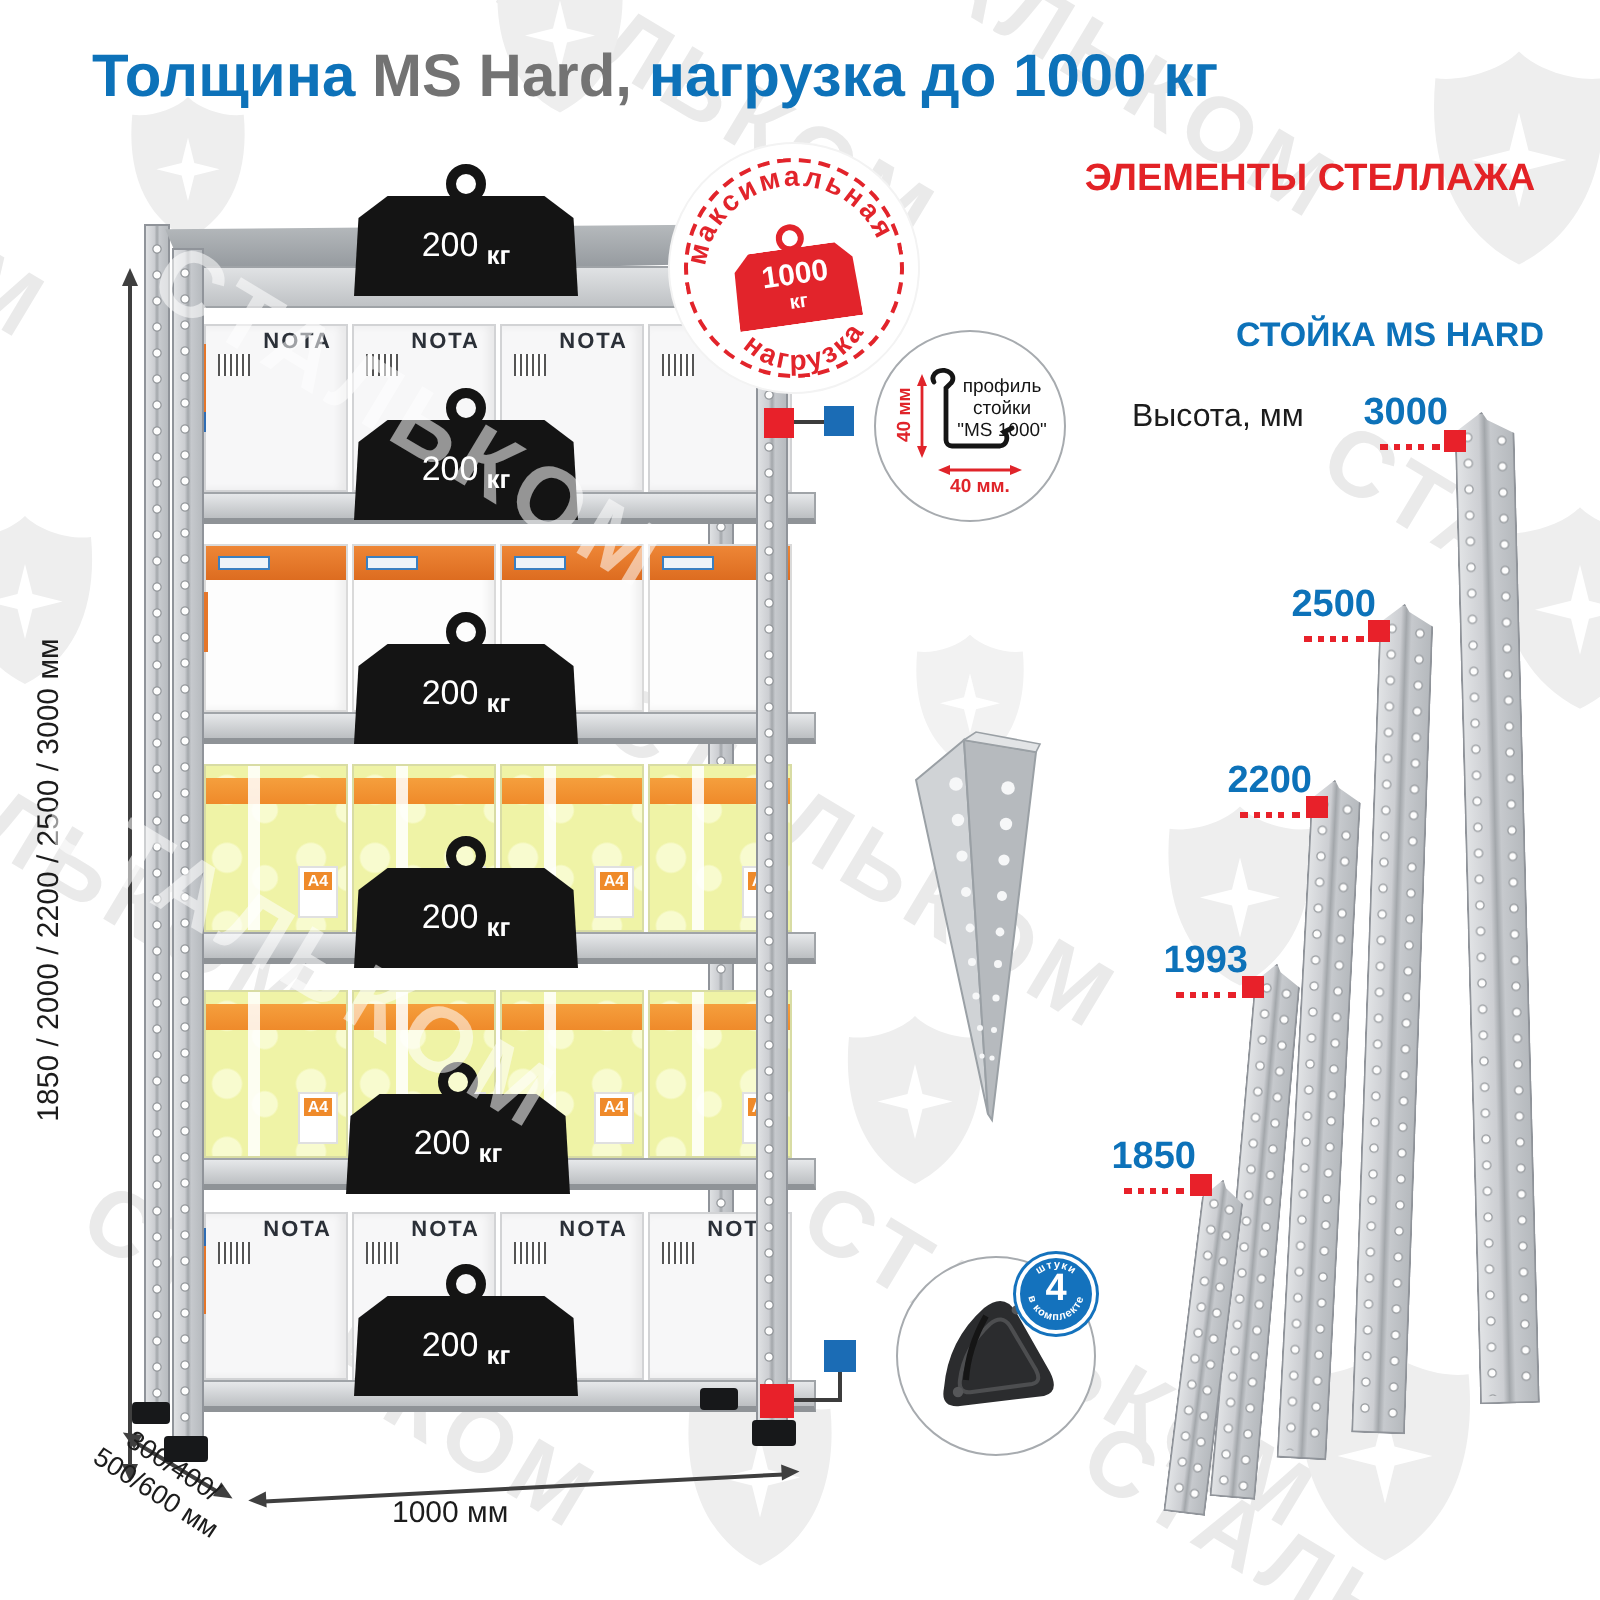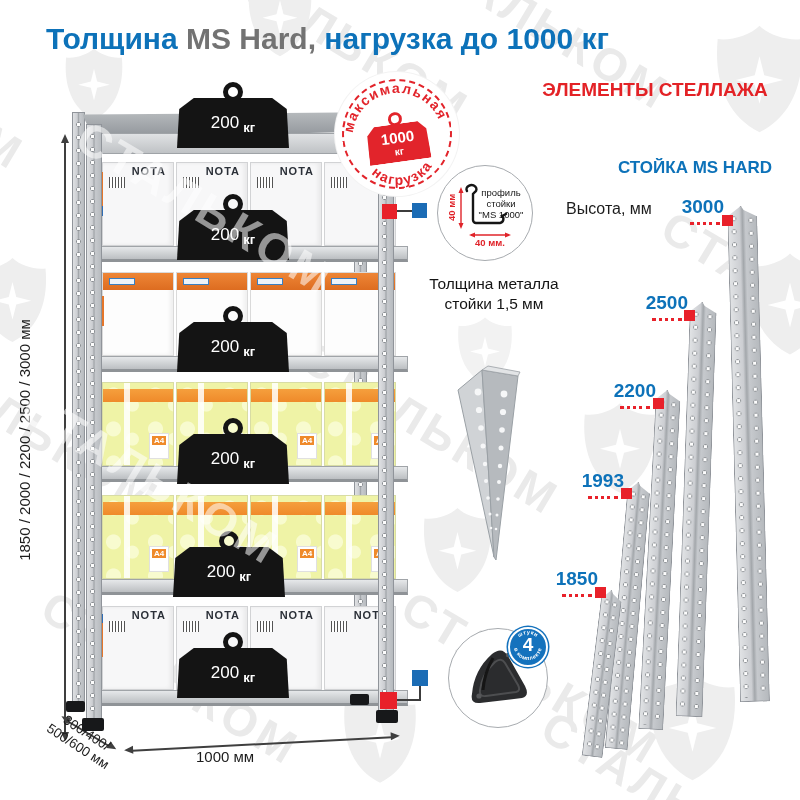--- a/index.html
+++ b/index.html
@@ -414,24 +414,20 @@
     <line x1="24" y1="26" x2="24" y2="60" stroke="#e0242a" stroke-width="1.4"></line>
     <path d="M24 22 l-2.5 6 h5 Z M24 64 l-2.5 -6 h5 Z" fill="#e0242a"></path>
     <line x1="36" y1="70" x2="70" y2="70" stroke="#e0242a" stroke-width="1.4"></line>
     <path d="M32 70 l6 -2.5 v5 Z M74 70 l-6 -2.5 v5 Z" fill="#e0242a"></path>
     <text x="18" y="56" fill="#e0242a" font-size="9.5" font-weight="bold" transform="rotate(-90 18 56)" text-anchor="start" font-family="Liberation Sans, sans-serif">40 мм</text>
     <text x="53" y="81" fill="#e0242a" font-size="9.5" font-weight="bold" text-anchor="middle" font-family="Liberation Sans, sans-serif">40 мм.</text>
     <text x="64" y="31" fill="#151515" font-size="9.5" text-anchor="middle" font-family="Liberation Sans, sans-serif">профиль</text>
     <text x="64" y="42" fill="#151515" font-size="9.5" text-anchor="middle" font-family="Liberation Sans, sans-serif">стойки</text>
     <text x="64" y="53" fill="#151515" font-size="9.5" text-anchor="middle" font-family="Liberation Sans, sans-serif">"MS 1000"</text>
   </svg>
-  <div class="caption" style="left:414px;top:274px;width:160px;">
-    <div>Толщина металла</div>
-    <div>стойки 1,5 мм</div>
-  </div>
 
   <svg class="abs" style="left:448px;top:362px;z-index:4;" width="92" height="205" viewBox="0 0 92 205">
     <path d="M10 28 L34 8 L46 195 Z" fill="#d0d3d6" stroke="#9aa0a5" stroke-width="1"></path>
     <path d="M34 8 L70 14 L48 198 L46 195 Z" fill="#b6babe" stroke="#9aa0a5" stroke-width="1"></path>
     <path d="M34 8 L40 4 L72 10 L70 14 Z" fill="#e2e4e6" stroke="#9aa0a5" stroke-width="0.8"></path>
     <g fill="#f6f7f8">
       <circle cx="30" cy="30" r="3.4"></circle>
         <circle cx="31" cy="48" r="3.1"></circle>
         <circle cx="33" cy="66" r="2.8"></circle>
       <circle cx="35" cy="84" r="2.5"></circle>

